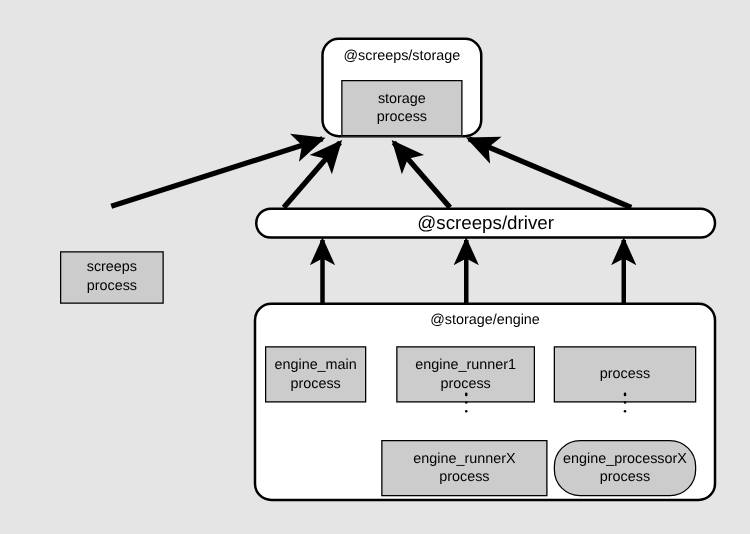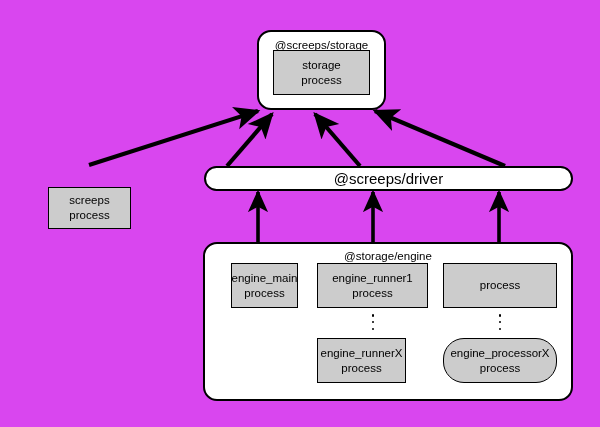--- a/index.html
+++ b/index.html
@@ -7,21 +7,21 @@
     padding: 0;
     background: #ffffff;
   }
   body {
     font-family: "Liberation Sans", sans-serif;
   }
   #canvas {
     position: relative;
     width: 600px;
     height: 427px;
-    background: #d946ef;
+    background: #e5e5e5;
     overflow: hidden;
   }
   .svg-layer {
     position: absolute;
     left: 0;
     top: 0;
     width: 600px;
     height: 427px;
   }
   
@@ -65,20 +65,21 @@
     border: 1.5px solid #000000;
     box-sizing: border-box;
     display: flex;
     flex-direction: column;
     align-items: center;
     justify-content: center;
     font-size: 11.5px;
     color: #000000;
     line-height: 15px;
     text-align: center;
+    margin-top: 14px;
   }
   .proc span { display: block; white-space: nowrap; }
   
   .vdots {
     position: absolute;
     display: flex;
     flex-direction: column;
     align-items: center;
     justify-content: space-between;
     height: 16px;
@@ -145,35 +146,35 @@
   </div>
 
   <div class="pill" style="left:204px; top:166px; width:369px; height:25px;">
     <span class="pill-label">@screeps/driver</span>
   </div>
 
   <div class="pkg" style="left:203px; top:242px; width:370px; height:159px;">
     <div class="pkg-label" style="top:5px;">@storage/engine</div>
   </div>
 
-  <div class="proc" style="left:231px; top:263px; width:67px; height:45px;">
+  <div class="proc" style="left:212px; top:263px; width:81px; height:45px;">
     <span>engine_main</span>
     <span>process</span>
   </div>
 
   <div class="proc" style="left:317px; top:263px; width:111px; height:45px;">
     <span>engine_runner1</span>
     <span>process</span>
   </div>
   <div class="vdots" style="left:370px; top:314px;">
     <i></i>
       <i></i>
       <i></i>
   </div>
-  <div class="proc" style="left:317px; top:338px; width:89px; height:45px;">
+  <div class="proc" style="left:305px; top:338px; width:133px; height:45px;">
     <span>engine_runnerX</span>
     <span>process</span>
   </div>
 
   <div class="proc" style="left:443px; top:263px; width:114px; height:45px;">
     <span>process</span>
   </div>
   <div class="vdots" style="left:497px; top:314px;">
     <i></i>
       <i></i>

